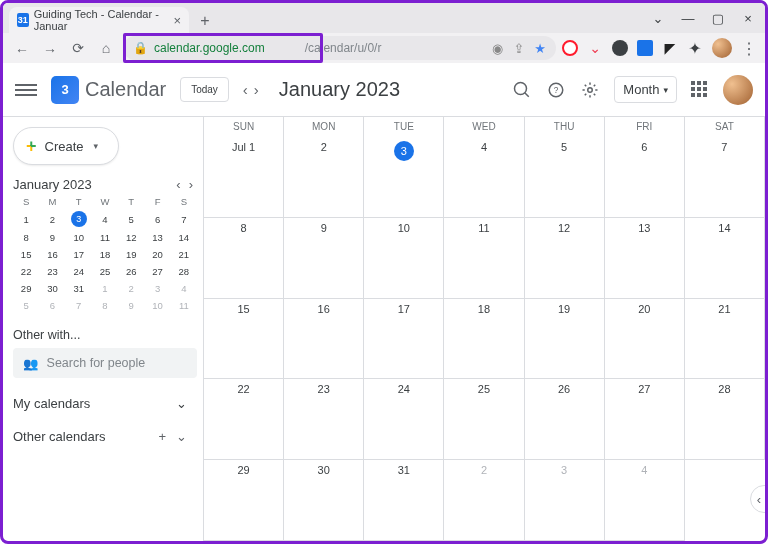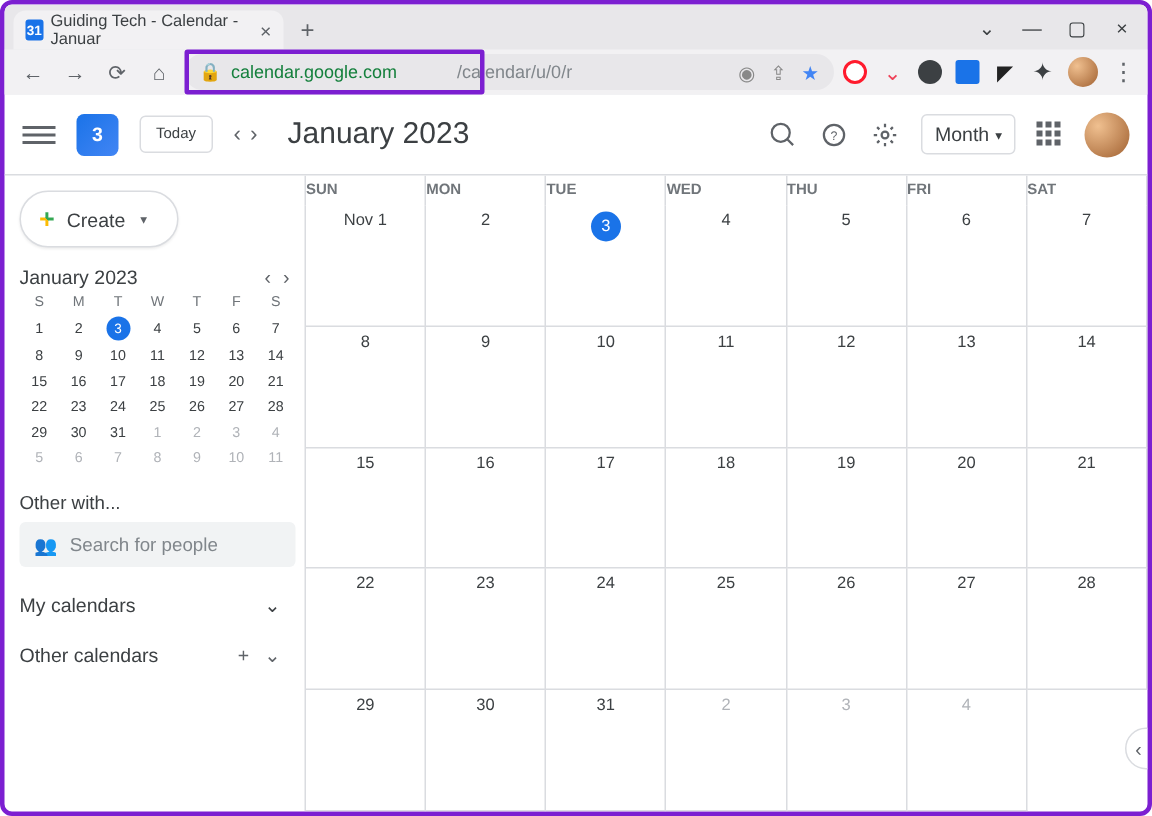--- a/index.html
+++ b/index.html
@@ -52,21 +52,21 @@
   table.mini th { color:#70757a; font-weight:400; padding:2px 0;}
   table.mini td { text-align:center; padding:2px 0; height:17px;}
   .mini .muted { color:#b0b3b8;}
   .mini .today { display:inline-flex; background:#1a73e8; color:#fff; border-radius:50%; width:16px; height:16px; align-items:center; justify-content:center; font-size:9px;}
   .meet-lbl { font-size:12.5px; color:#3c4043; margin-top:14px;}
   .search-people { margin-top:6px; height:30px; background:#f1f3f4; border-radius:4px; display:flex; align-items:center; gap:8px; padding:0 10px; color:#80868b; font-size:12.5px;}
   .accordion { display:flex; align-items:center; justify-content:space-between; color:#3c4043; font-size:13px; margin-top:18px; padding-right:10px;}
   .acc-icons { display:flex; gap:10px; color:#5f6368;}
   
   .cal { flex:1; display:flex; flex-direction:column; position:relative;}
-  .dow-row { display:grid; grid-template-columns:repeat(7,1fr); text-align:left; border-left:1px solid #dadce0; height:20px; font-size:10px; color:#70757a; font-weight:700;}
+  .dow-row { display:grid; grid-template-columns:repeat(7,1fr); text-align:center; border-left:1px solid #dadce0; height:20px; font-size:10px; color:#70757a; font-weight:400;}
   .dow-row div{border-right:1px solid #dadce0; padding-top:4px;}
   .grid { flex:1; display:grid; grid-template-columns:repeat(7,1fr); grid-template-rows:repeat(5,1fr); border-left:1px solid #dadce0;}
   .cell { border-right:1px solid #dadce0; border-bottom:1px solid #dadce0; padding:4px 0 0 0; font-size:11px; color:#3c4043; text-align:center;}
   .cell .num { display:inline-block; min-width:18px;}
   .cell.muted .num { color:#b0b3b8;}
   .cell.today .num { background:#1a73e8; color:#fff; border-radius:50%; width:20px; height:20px; line-height:20px;}
   .side-bump { position:absolute; right:-3px; bottom:28px; width:18px; height:28px; background:#fff; border:1px solid #dadce0; border-radius:14px 0 0 14px; display:flex;align-items:center;justify-content:center; font-size:13px; color:#5f6368;}
 </style>
 </head>
 <body>
@@ -117,20 +117,21 @@
 <div class="app">
 
   <div class="app-header">
     <div class="hamburger">
         <span></span>
         <span></span>
         <span></span>
       </div>
     <div class="logo">
       <div class="logo-box">3</div>
+      <div class="logo-text">Calendar</div>
     </div>
     <button class="today-btn">Today</button>
     <div class="month-nav">
       <span>‹</span>
       <span>›</span>
     </div>
     <div class="period-title">January 2023</div>
     <div class="header-right">
       <div class="ic">
         <svg viewBox="0 0 24 24" width="18" height="18">
@@ -274,21 +275,21 @@
       <div class="dow-row" id="dow-row">
           <div>SUN</div>
           <div>MON</div>
           <div>TUE</div>
           <div>WED</div>
           <div>THU</div>
           <div>FRI</div>
           <div>SAT</div>
         </div>
       <div class="grid" id="cal-grid">
-          <div class="cell"><span class="num">Nov 1</span></div>
+          <div class="cell"><span class="num">Jul 1</span></div>
           <div class="cell"><span class="num">2</span></div>
           <div class="cell today"><span class="num">3</span></div>
           <div class="cell"><span class="num">4</span></div>
           <div class="cell"><span class="num">5</span></div>
           <div class="cell"><span class="num">6</span></div>
           <div class="cell"><span class="num">7</span></div>
           <div class="cell"><span class="num">8</span></div>
           <div class="cell"><span class="num">9</span></div>
           <div class="cell"><span class="num">10</span></div>
           <div class="cell"><span class="num">11</span></div>

